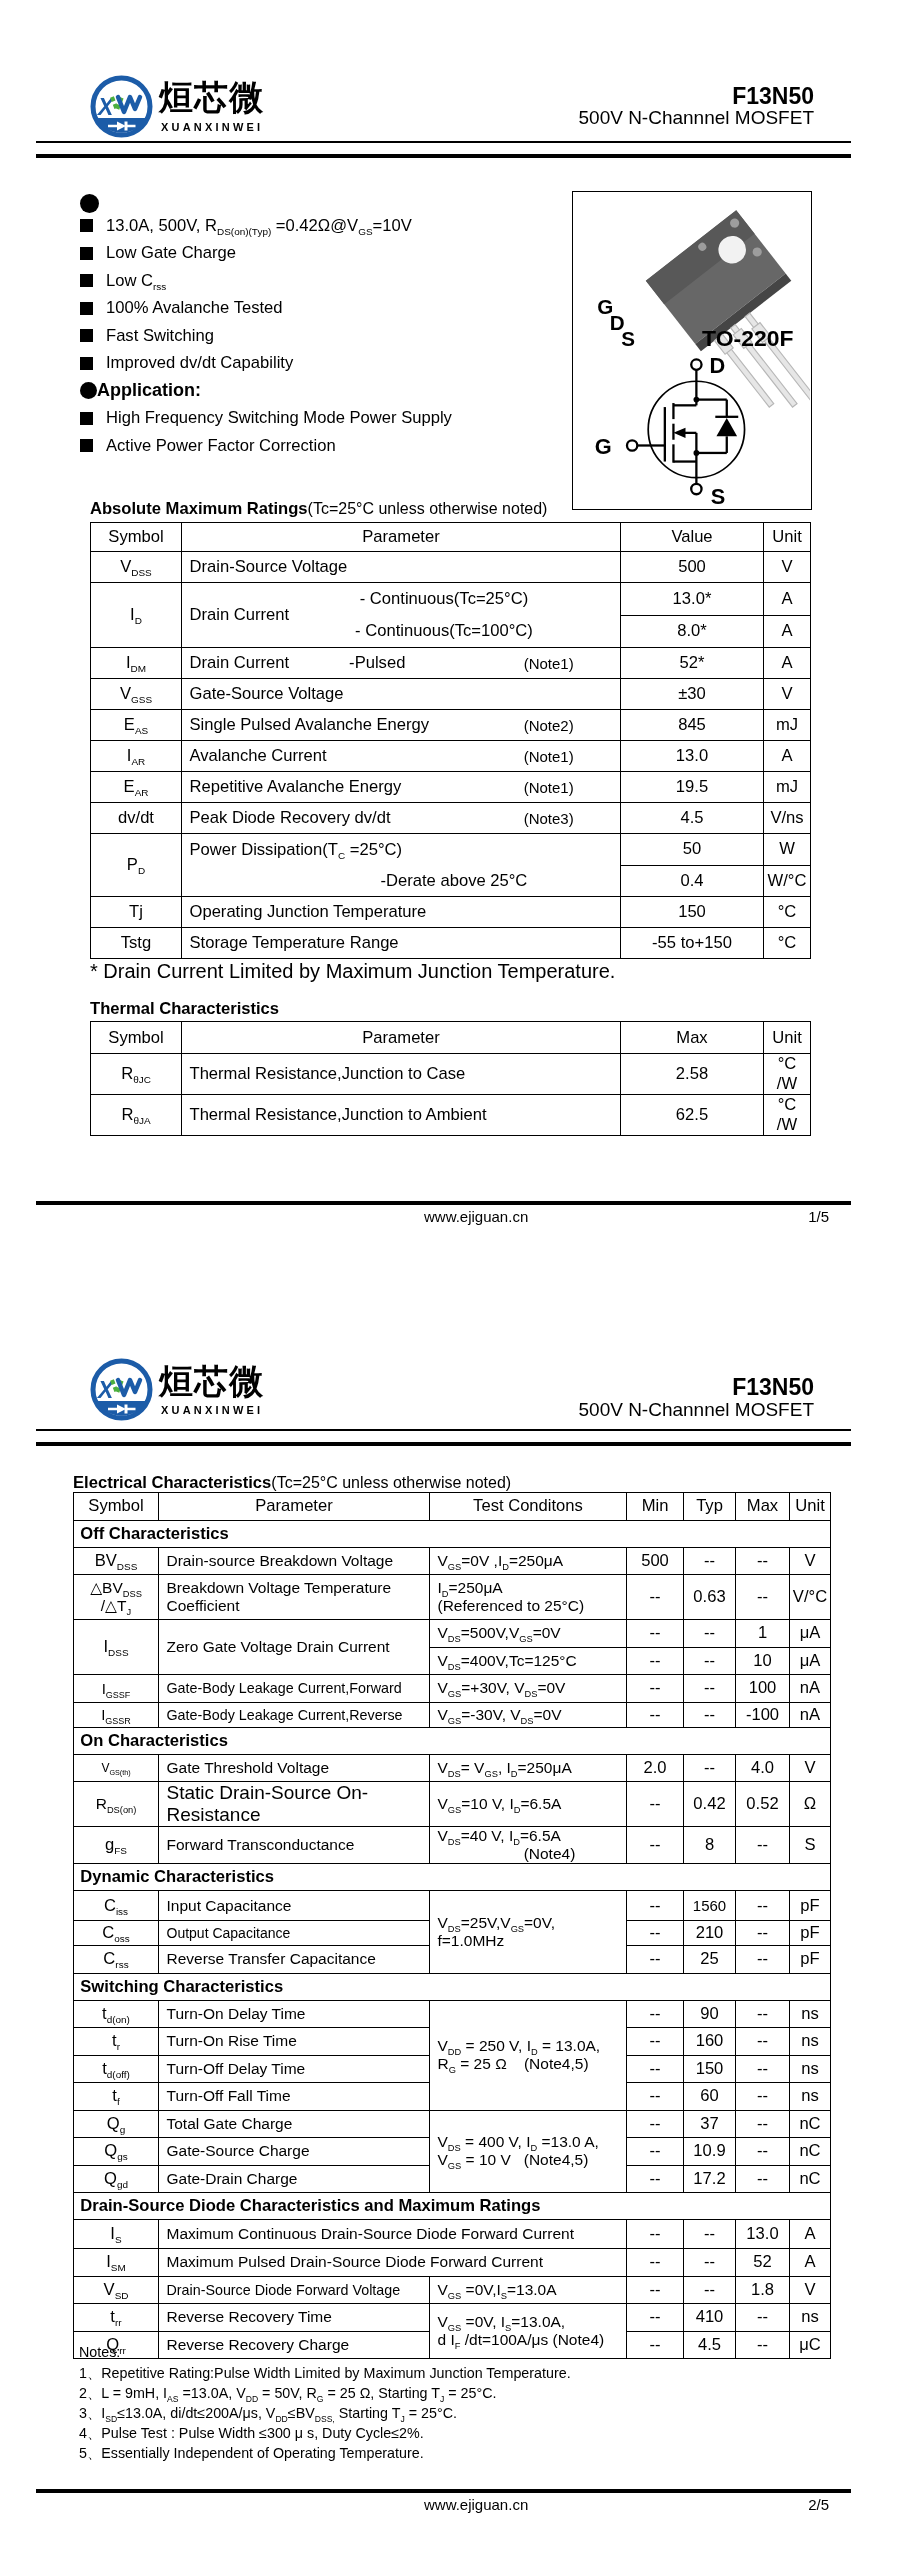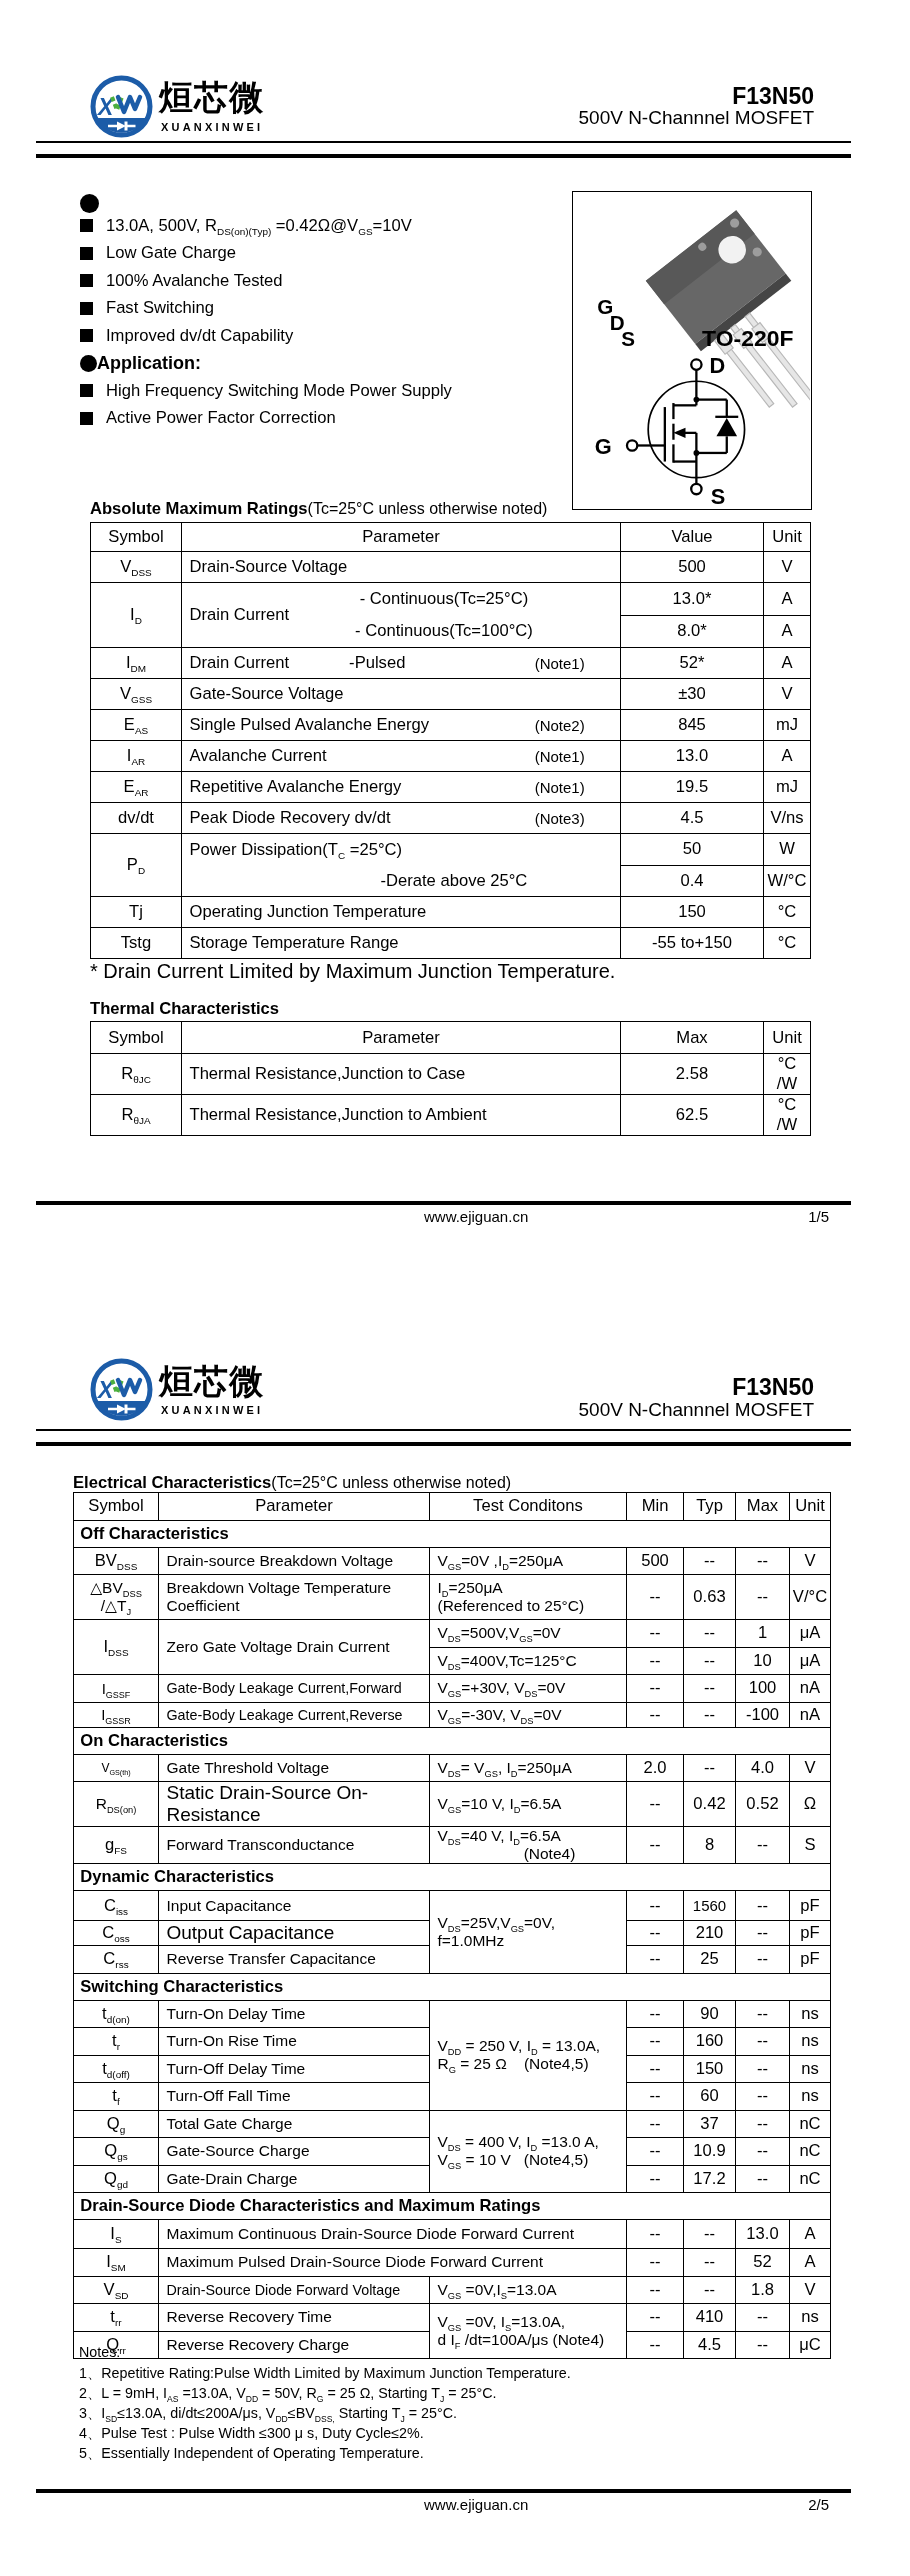--- a/index.html
+++ b/index.html
@@ -28,21 +28,21 @@
   
   table{border-collapse:collapse;table-layout:fixed;background:#fff;border:1.7px solid #000}
   td{border:1.1px solid #000;font-size:16.6px;text-align:center;vertical-align:middle;padding:0 2.3px;overflow:hidden}
   td.left{text-align:left;padding-left:7.5px}
   td.pre{white-space:pre-wrap}
   td.secrow{font-weight:bold;text-align:left;padding-left:6.3px;font-size:16.6px}
   sub{font-size:0.6em;line-height:0}
   tr.h44{height:25px}tr.h47{height:27px}tr.h48{height:27.5px}tr.h50{height:29px}
   tr.h52{height:30px}tr.h54{height:31px}tr.h55{height:32px}tr.h63{height:36px}tr.h78{height:45px}
   .flexcell{display:flex;align-items:center}
-  .note-right{margin-left:auto;margin-right:33px}
+  .note-right{margin-left:auto;margin-right:44px}
   .mid-gap{margin-left:60px}
   .sub2{line-height:32px;margin-left:66px;text-align:center}
   .pd-line2{padding-left:191px}
   .footnote{font-size:20px;white-space:nowrap}
   
   .notes{font-size:14.3px;white-space:nowrap}
   .notes-items{line-height:20px}
   
   .foot-site{position:absolute;left:424px;top:1208px;font-size:15px}
   .foot-page{position:absolute;right:81px;top:1208px;font-size:15px}
@@ -74,20 +74,24 @@
     <span class="dot"></span>
   </div>
   <div class="abs" style="left:80px;top:212px">
     <div class="feat-line">
         <span class="sq"></span>
         <span>13.0A, 500V, R<sub>DS(on)(Typ)</sub> =0.42Ω@V<sub>GS</sub>=10V</span>
       </div>
     <div class="feat-line">
         <span class="sq"></span>
         <span>Low Gate Charge</span>
+      </div>
+    <div class="feat-line">
+        <span class="sq"></span>
+        <span>Low C<sub>rss</sub></span>
       </div>
     <div class="feat-line">
         <span class="sq"></span>
         <span>100% Avalanche Tested</span>
       </div>
     <div class="feat-line">
         <span class="sq"></span>
         <span>Fast Switching</span>
       </div>
     <div class="feat-line">
@@ -473,21 +477,21 @@
       <td class="left" style="font-size:15.5px">Input Capacitance</td>
       <td rowspan="3" class="left pre" style="font-size:15.5px">V<sub>DS</sub>=25V,V<sub>GS</sub>=0V,
 f=1.0MHz</td>
       <td>--</td>
       <td style="font-size:15px">1560</td>
       <td>--</td>
       <td>pF</td>
     </tr>
     <tr class="h44">
       <td>C<sub>oss</sub></td>
-      <td class="left" style="font-size:19px">Output Capacitance</td>
+      <td class="left" style="font-size:14px">Output Capacitance</td>
       <td>--</td>
       <td>210</td>
       <td>--</td>
       <td>pF</td>
     </tr>
     <tr class="h48">
       <td>C<sub>rss</sub></td>
       <td class="left" style="font-size:15.5px">Reverse Transfer Capacitance</td>
       <td>--</td>
       <td>25</td>

